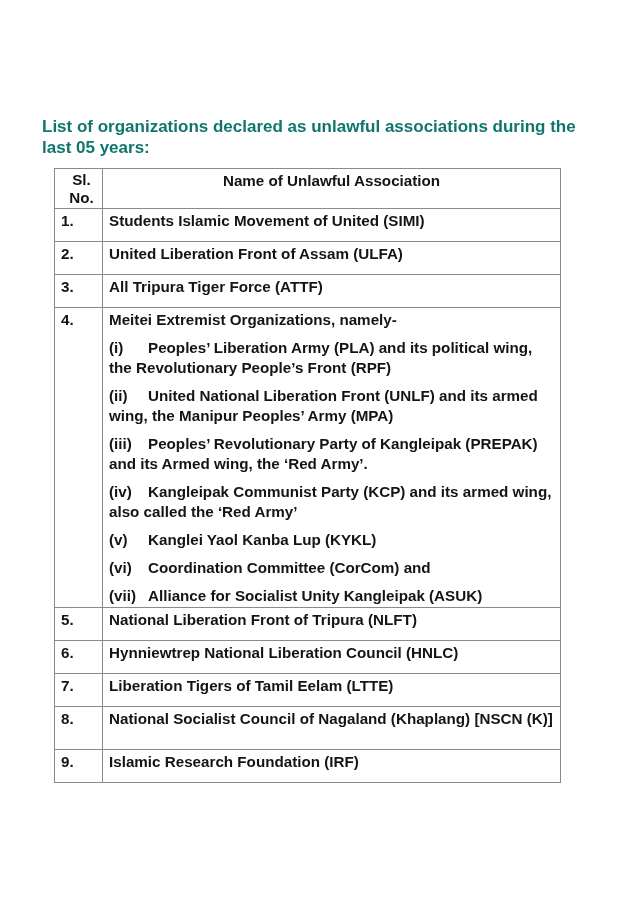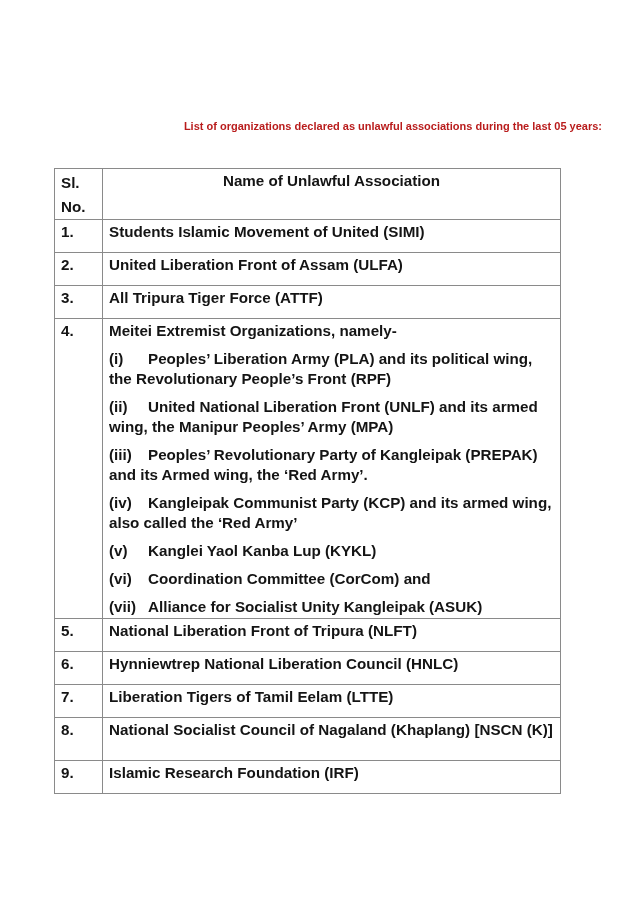--- a/index.html
+++ b/index.html
@@ -28,24 +28,23 @@
     .annex .ref {
       text-decoration: underline;
       text-underline-offset: 1px;
     }
     .intro {
       position: absolute;
       left: 42px;
       top: 116px;
       width: 560px;
       font-weight: bold;
-      font-size: 11px;
+      font-size: 17px;
       line-height: 21px;
-      color: #b91c1c;
-      text-align: right;
+      color: #0f766e;
     }
     table.assoc {
       position: absolute;
       left: 54px;
       top: 168px;
       width: 507px;
       border-collapse: collapse;
       font-weight: bold;
       font-size: 15.2px;
       color: #141414;
@@ -55,24 +54,24 @@
       vertical-align: top;
       padding: 0;
     }
     .col-sl { width: 48px; }
     .sl {
       padding: 3px 0 0 6px !important;
       text-align: left;
       line-height: 17px;
     }
     th.head-sl {
-      text-align: left;
+      text-align: center;
       font-weight: bold;
       padding: 2px 0 0 6px !important;
-      line-height: 24px;
+      line-height: 18px;
       height: 37px;
     }
     th.head-name {
       text-align: center;
       font-weight: bold;
       padding: 3px 0 0 0 !important;
       line-height: 18px;
       margin-left: 6px;
     }
     .name {

